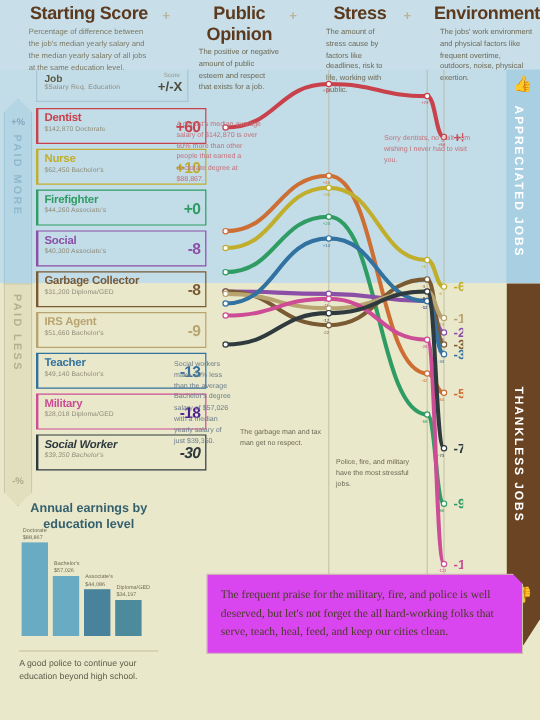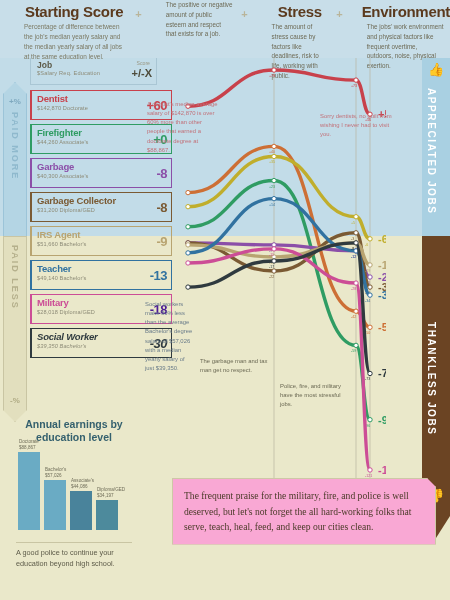--- a/index.html
+++ b/index.html
@@ -83,38 +83,39 @@
   #barcard{position:absolute;left:14px;top:418px;width:120px;height:158px;}
   #barcard .btitle{font-size:10.5px;font-weight:bold;color:#34606e;line-height:1.25;text-align:center;}
   #bars{position:absolute;left:4px;top:32px;width:112px;height:80px;}
   .bar{position:absolute;bottom:0;width:22px;}
   .blabel{position:absolute;font-size:4.6px;color:#6f6d59;line-height:1.35;}
   #barnote{position:absolute;left:2px;top:124px;width:116px;font-size:7.3px;color:#5d5b49;line-height:1.5;
      border-top:1px solid #c9c5a3;padding-top:5px;}
 
   
   #quote{position:absolute;left:172px;top:478px;width:240px;padding:9px 11px;
-     background:#f9a8d4;border:1px solid #cdc8a6;
+     background:#d946ef;border:1px solid #cdc8a6;
      font-family:"Liberation Serif", serif;font-size:9.6px;line-height:1.62;color:#4a3a28;
      clip-path:polygon(0 0,calc(100% - 9px) 0,100% 9px,100% 100%,0 100%);}
 </style>
 </head>
 <body>
 
 <div id="bg-blue"></div>
 <div id="bg-cream"></div>
 <div id="bg-headerstrip"></div>
 
 <div id="header">
   <div class="hcol c1">
     <div class="htitle">Starting Score</div>
     <div class="hdesc">Percentage of difference between the job's median yearly salary and the median yearly salary of all jobs at the same education level.</div>
   </div>
   <div class="hplus">+</div>
   <div class="hcol c2">
+    <div class="htitle">Public Opinion</div>
     <div class="hdesc">The positive or negative amount of public esteem and respect that exists for a job.</div>
   </div>
   <div class="hplus">+</div>
   <div class="hcol c3">
     <div class="htitle">Stress</div>
     <div class="hdesc">The amount of stress cause by factors like deadlines, risk to life, working with public.</div>
   </div>
   <div class="hplus">+</div>
   <div class="hcol c4">
     <div class="htitle">Environment</div>
@@ -137,27 +138,32 @@
   <div class="lh-score">Score</div>
   <div class="lh-pm">+/-X</div>
 </div>
 
 <div id="joblist">
     <div class="job" style="border-color: rgb(200, 65, 75);">
       <div class="jname" style="color:#c8414b">Dentist</div>
       <div class="jmeta">$142,870   Doctorate</div>
       <div class="jscore" style="color:#c8414b">+60</div>
     </div>
+    <div class="job" style="border-color: rgb(192, 174, 44);">
+      <div class="jname" style="color:#c0ae2c">Nurse</div>
+      <div class="jmeta">$62,450   Bachelor's</div>
+      <div class="jscore" style="color:#c0ae2c">+10</div>
+    </div>
     <div class="job" style="border-color: rgb(47, 156, 99);">
       <div class="jname" style="color:#2f9c63">Firefighter</div>
       <div class="jmeta">$44,260   Associate's</div>
       <div class="jscore" style="color:#2f9c63">+0</div>
     </div>
     <div class="job" style="border-color: rgb(139, 79, 168);">
-      <div class="jname" style="color:#8b4fa8">Garbage</div>
+      <div class="jname" style="color:#8b4fa8">Social</div>
       <div class="jmeta">$40,300   Associate's</div>
       <div class="jscore" style="color:#8b4fa8">-8</div>
     </div>
     <div class="job" style="border-color: rgb(122, 90, 51);">
       <div class="jname" style="color:#7a5a33">Garbage Collector</div>
       <div class="jmeta">$31,200   Diploma/GED</div>
       <div class="jscore" style="color:#7a5a33">-8</div>
     </div>
     <div class="job" style="border-color: rgb(184, 164, 113);">
       <div class="jname" style="color:#b8a471">IRS Agent</div>

